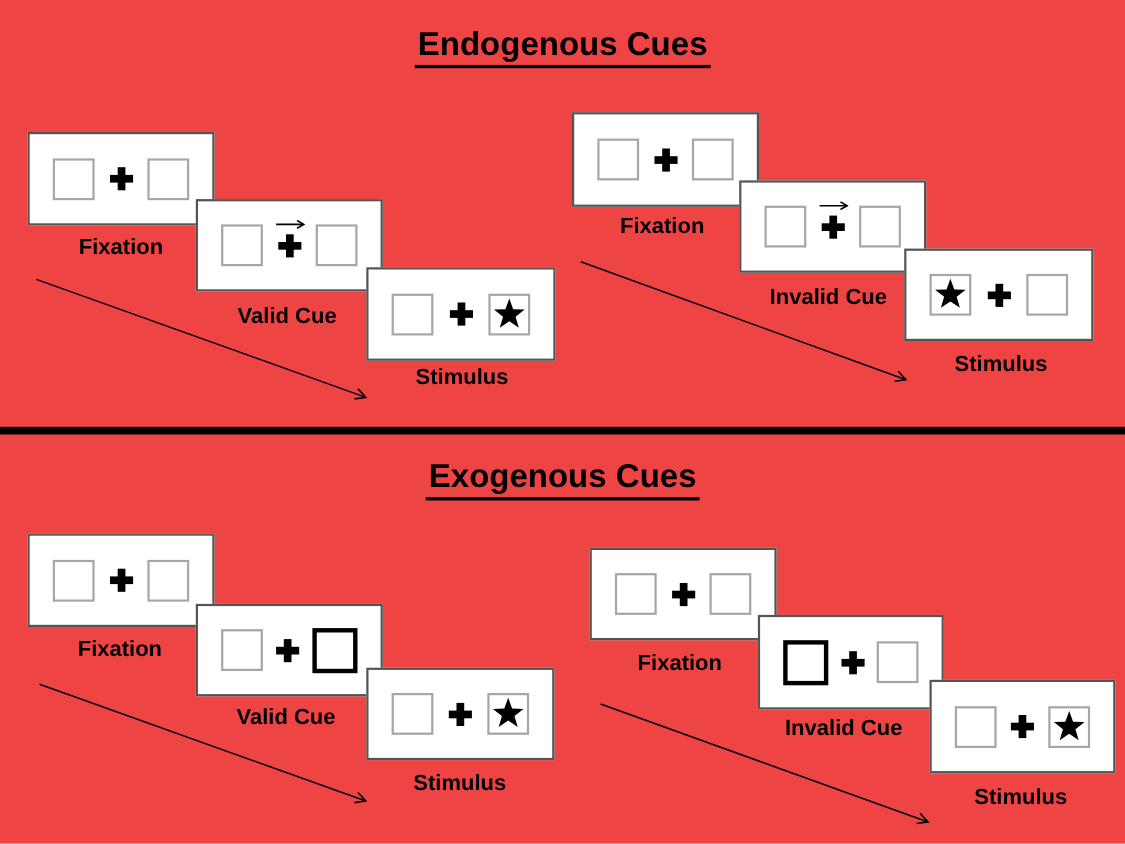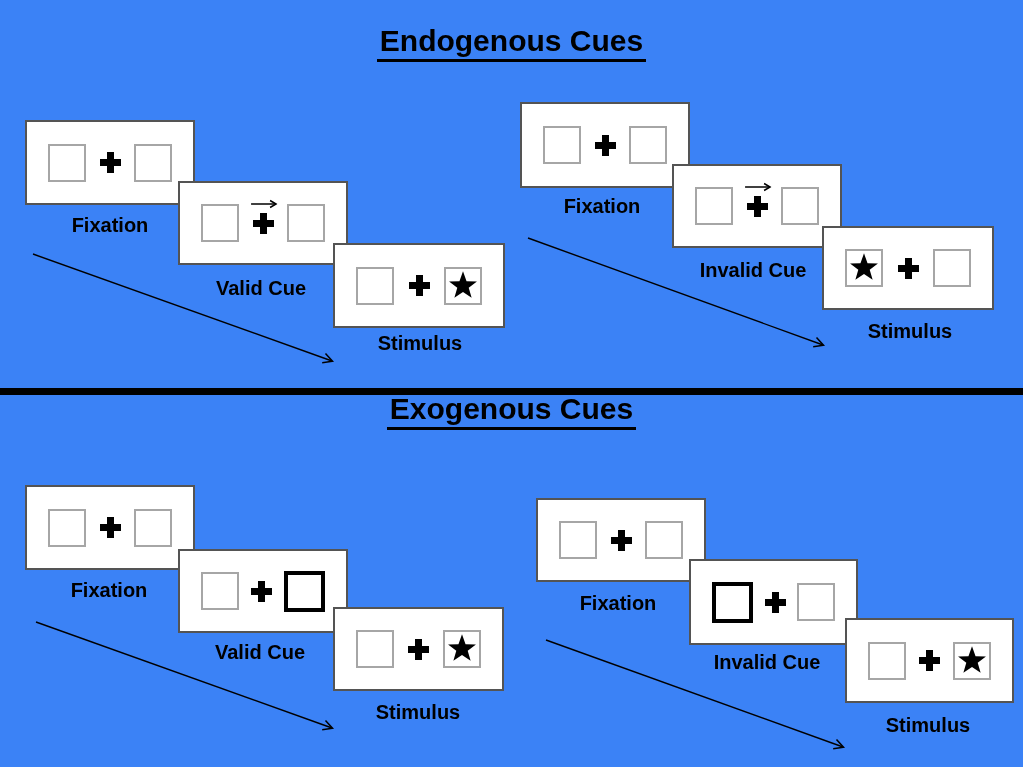--- a/index.html
+++ b/index.html
@@ -1,16 +1,16 @@
 <!DOCTYPE html>
 <html><head>
 <meta charset="utf-8">
 <style>
   html,body{margin:0;padding:0;background:#fff;}
-  #page{position:relative;width:1023px;height:767px;background:#3b82f6;overflow:hidden;
+  #page{position:relative;width:1023px;height:767px;background:#ef4444;overflow:hidden;
         font-family:"Liberation Sans",sans-serif;color:#000;}
 
   .section-title{position:absolute;left:0;width:100%;text-align:center;margin:0;
                  font-size:30px;font-weight:bold;line-height:1.1;}
   .section-title .title-text{display:inline-block;border-bottom:3px solid #000;padding:0 3px 2px;}
 
   .card{position:absolute;background:#fff;border:2px solid #545454;box-sizing:border-box;
         display:flex;align-items:center;justify-content:space-between;padding:0 21px;}
 
   .sq{width:38px;height:38px;border:2px solid #a6a6a6;box-sizing:border-box;background:#fff;
@@ -124,21 +124,21 @@
 
       <svg class="timeline" style="left:523px;top:232px;" width="308" height="120">
         <line x1="5" y1="6" x2="300" y2="113" stroke="#000" stroke-width="1.4" marker-end="url(#ah)"></line>
       </svg>
     </div>
   </section>
 
   <div class="divider"></div>
 
   <section>
-    <h1 class="section-title" style="top:392px;">
+    <h1 class="section-title" style="top:417px;">
       <span class="title-text">Exogenous Cues</span>
     </h1>
 
     <div>
       <div class="card" style="left:25px;top:485px;width:170px;height:85px;">
           <span class="sq"></span>
           <span class="center">
             <span class="plus"></span>
           </span>
           <span class="sq"></span>

